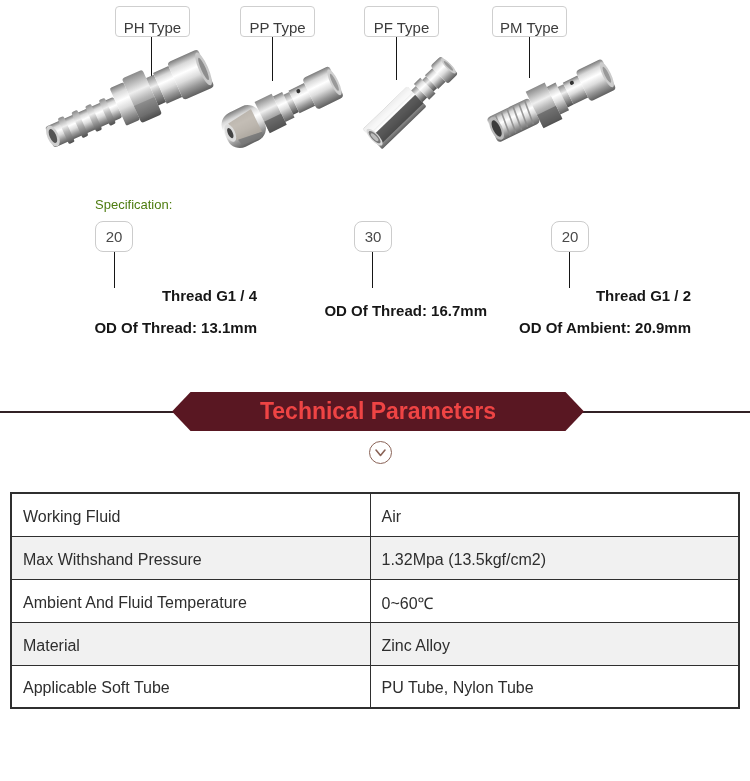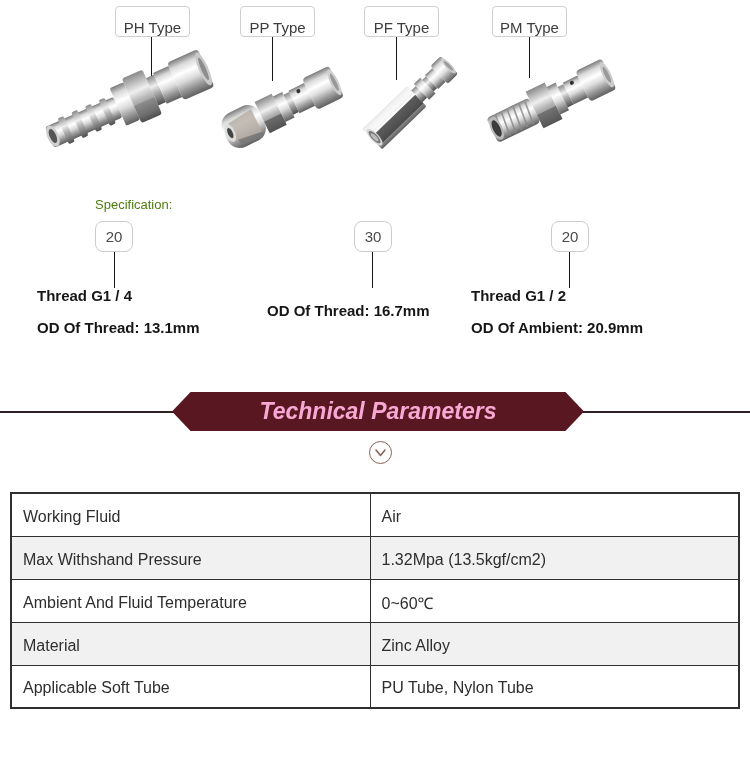--- a/index.html
+++ b/index.html
@@ -19,31 +19,31 @@
   .product { position: absolute; }
 
   
   .spec-heading { position: absolute; left: 95px; top: 197px; font-size: 13px; color: #4d7c0f; }
   .size-chip {
     position: absolute; top: 221px; width: 38px; height: 31px;
     border: 1px solid #cccccc; border-radius: 8px; background: #fff;
     color: #4a4a4a; font-size: 15px;
     display: flex; align-items: center; justify-content: center;
   }
-  .thread-block { position: absolute; top: 287px; width: 220px; text-align: left; color: #161616; font-size: 15px; font-weight: bold; line-height: 17px; }
+  .thread-block { position: absolute; top: 287px; width: 220px; text-align: right; color: #161616; font-size: 15px; font-weight: bold; line-height: 17px; }
   .thread-block .od-line { margin-top: 15px; }
 
   
   .section-line { position: absolute; left: 0; top: 411px; width: 750px; height: 2px; background: #312125; }
   .banner {
     position: absolute; left: 172px; top: 392px; width: 412px; height: 39px;
     background: #591722; z-index: 2;
     clip-path: polygon(0 50%, 4.5% 0, 95.5% 0, 100% 50%, 95.5% 100%, 4.5% 100%);
     display: flex; align-items: center; justify-content: center;
-    color: #f9a8d4; font-size: 23px; font-weight: bold; font-style: italic;
+    color: #ef4444; font-size: 23px; font-weight: bold;
   }
   .chevron-circle {
     position: absolute; left: 369px; top: 441px; width: 23px; height: 23px;
     border: 1px solid #8a6357; border-radius: 50%;
     display: flex; align-items: center; justify-content: center;
   }
 
   
   table.params {
     position: absolute; left: 10px; top: 492px; width: 730px;

